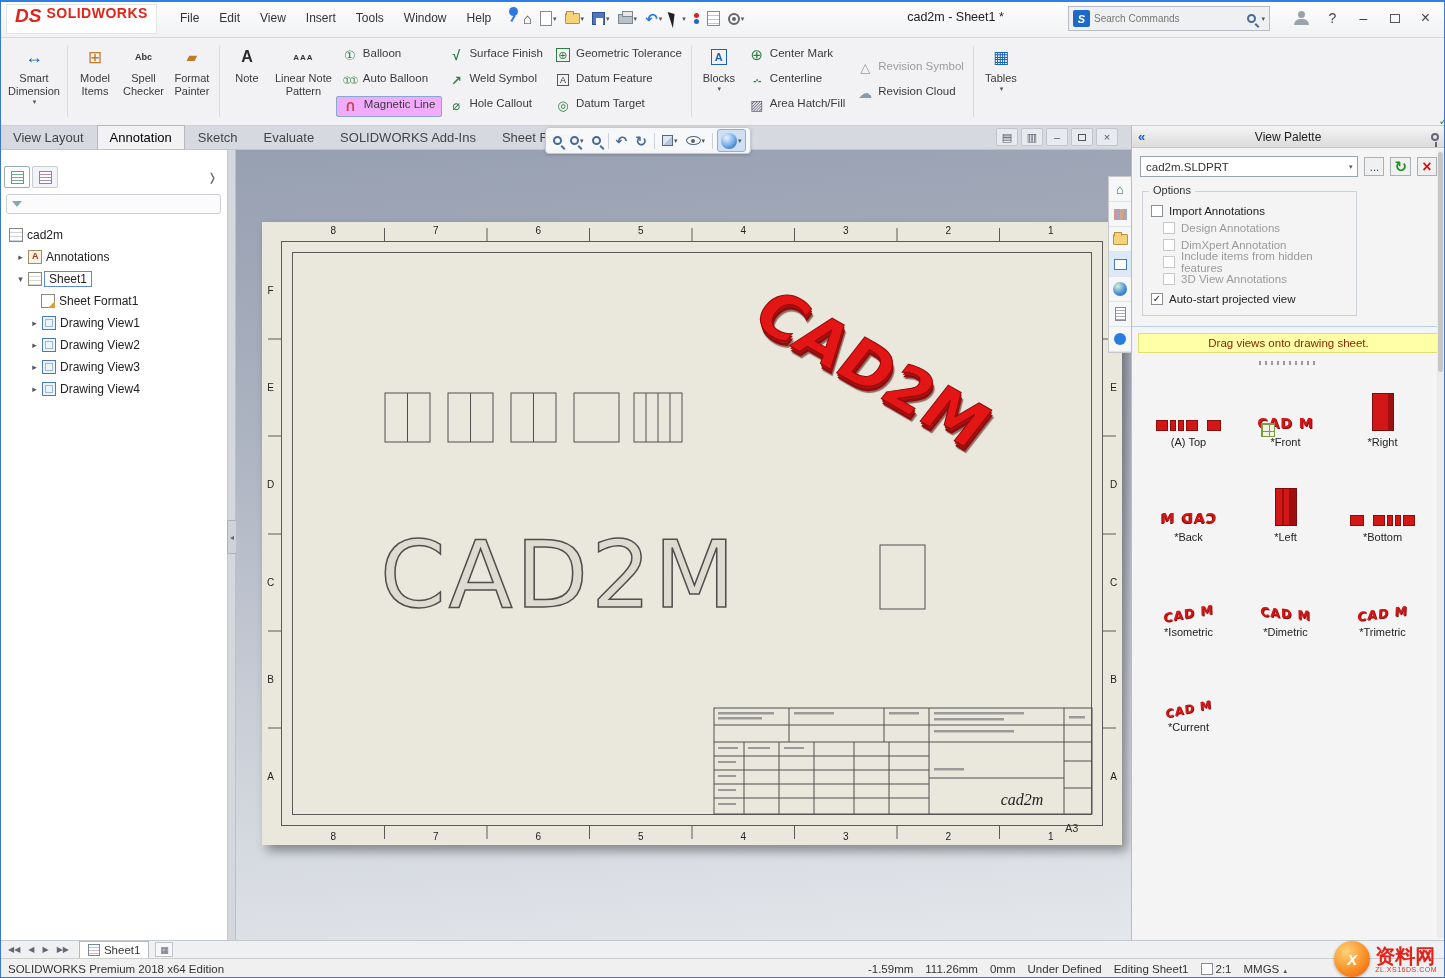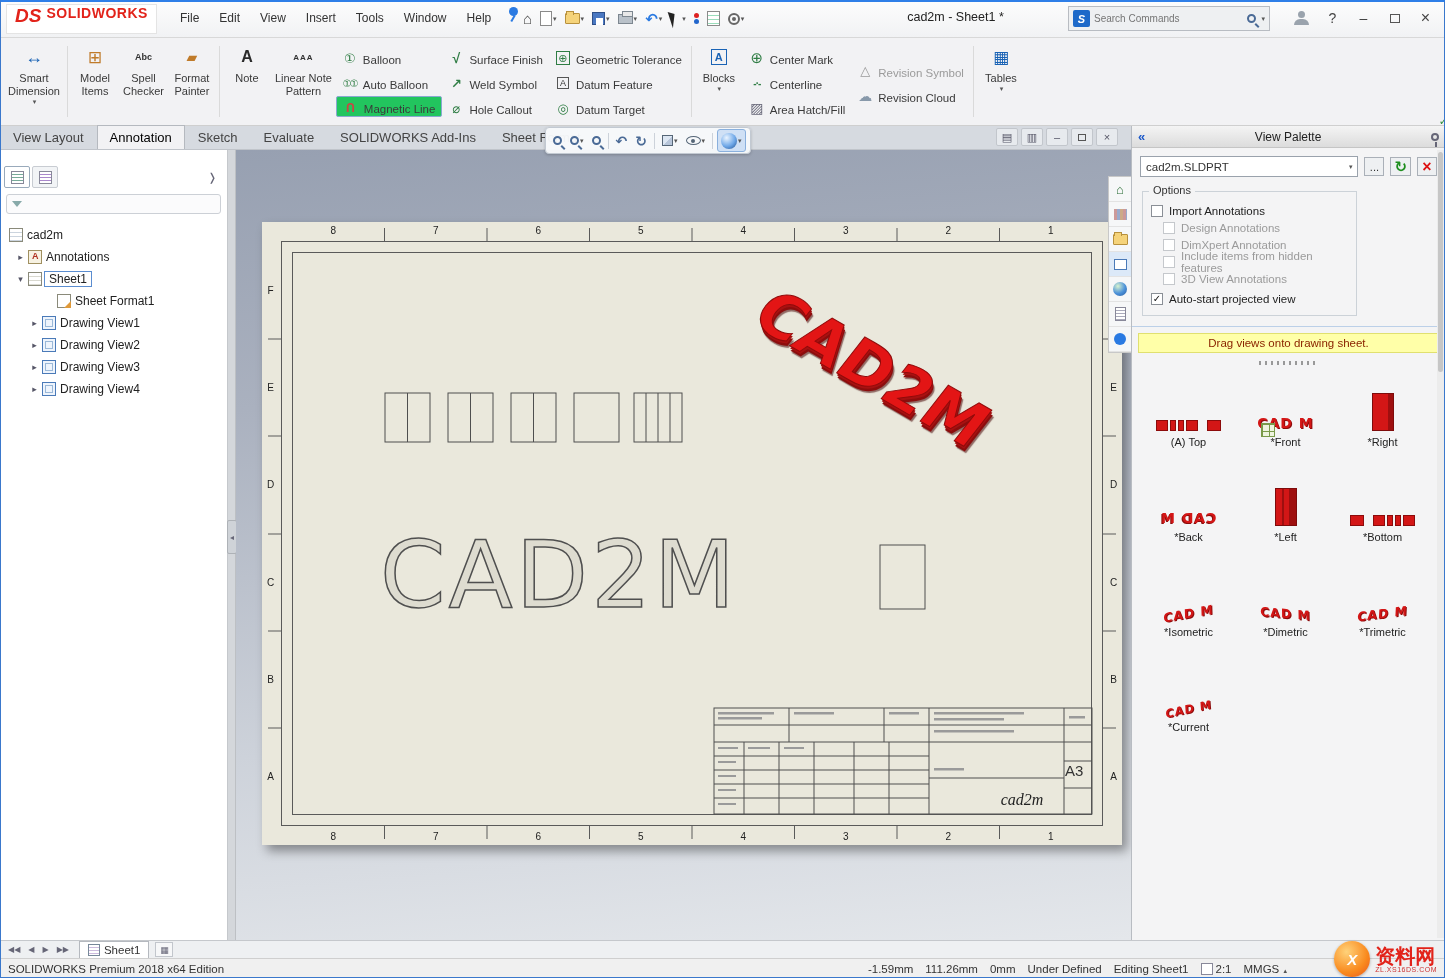--- a/index.html
+++ b/index.html
@@ -48,23 +48,23 @@
 .wbtn{width:27px;height:24px;display:flex;align-items:center;justify-content:center;color:#444;font-size:14px;border-radius:2px}
 .wrest{width:10px;height:9px;border:1.5px solid #555}
 
 
 #ribbon{position:absolute;left:0;top:38px;width:1445px;height:88px;background:#f2f2f4;border-bottom:1px solid #cfcfcf;display:flex;align-items:stretch;padding:2px 4px}
 .rsep{width:1px;background:#dadada;margin:6px 3px;flex:none}
 .rlarge{display:flex;flex-direction:column;align-items:center;justify-content:flex-start;padding:5px 4px 1px;min-width:48px;border-radius:2px}
 .ric{width:24px;height:24px;display:flex;align-items:center;justify-content:center;flex:none}
 .rlbl{font-size:11px;line-height:1.2;text-align:center;white-space:pre-line;color:#3a3a3a;margin-top:3px}
 .rcol{display:flex;flex-direction:column;justify-content:center;gap:4px;padding:2px 0}
-.rsmall{display:flex;align-items:flex-end;gap:5px;padding:1px 6px;height:21px;font-size:11.5px;color:#3a3a3a;white-space:nowrap;border-radius:2px}
+.rsmall{display:flex;align-items:flex-start;gap:5px;padding:1px 6px;height:21px;font-size:11.5px;color:#3a3a3a;white-space:nowrap;border-radius:2px}
 .sic{width:16px;height:16px;display:flex;align-items:center;justify-content:center;flex:none;position:relative}
-.rsmall.active{border:1px solid #89a8d0;background:#22c55e}
+.rsmall.active{border:1px solid #89a8d0;background:#f0abfc}
 .rsmall.disabled{color:#9b9b9b}
 .ic-smartdim::before{content:"↔";font-size:18px;color:#1a63b5;font-weight:bold}
 .ic-model::before{content:"⊞";font-size:17px;color:#c07b2a}
 .ic-spell::before{content:"Abc";font-size:9px;color:#333;font-weight:bold}
 .ic-spell::after{content:"✓";color:#2f8d3a;position:absolute;right:-3px;bottom:-3px;font-size:11px;font-weight:bold}
 .ic-fmt::before{content:"▰";color:#c07b2a;font-size:14px}
 .ic-note::before{content:"A";font-size:16px;font-weight:bold;color:#2a2a2a}
 .ic-linear::before{content:"AAA";font-size:8px;letter-spacing:1px;color:#333;font-weight:bold}
 .ic-balloon::before{content:"①";font-size:13px;color:#2f7d44}
 .ic-autoballoon::before{content:"①①";font-size:10px;letter-spacing:-2px;color:#2f7d44}
@@ -133,21 +133,21 @@
 .zb span{flex:1;text-align:center}
 .zb-top{left:20px;right:20px;top:3px}
 .zb-bot{left:20px;right:20px;bottom:3px}
 .zb-l{top:20px;bottom:20px;left:1px;width:15px;flex-direction:column}
 .zb-l span,.zb-r span{flex:1;display:flex;align-items:center;justify-content:center}
 .zb-r{top:20px;bottom:20px;right:1px;width:15px;flex-direction:column}
 #outline-text{position:absolute;left:118px;top:300px;font-family:"DejaVu Sans",sans-serif;font-size:92px;font-weight:500;letter-spacing:3px;color:rgba(0,0,0,.05);-webkit-text-stroke:1.5px #4f4f4f;transform:scaleX(1.02);transform-origin:left}
 #redlogo{position:absolute;left:495px;top:52px;width:290px;height:220px}
 #redlogo .txt{position:absolute;left:28px;top:2px;font-size:62px;font-weight:800;font-family:"DejaVu Sans",sans-serif;color:#e31515;letter-spacing:1px;transform:rotate(30deg) skewX(-8deg);transform-origin:left top;-webkit-text-stroke:1px #8f0a0a;text-shadow:2px 2px 0 #a81111,4px 4px 0 #8c0d0d,6px 5px 1px rgba(70,0,0,.55)}
 #tb-name{position:absolute;left:700px;top:569px;width:120px;text-align:center;font-family:"Liberation Serif",serif;font-style:italic;font-size:16px;color:#222}
-#tb-size{position:absolute;left:803px;top:540px;font-size:15px;color:#333}
+#tb-size{position:absolute;left:803px;top:600px;font-size:11px;color:#333}
 
 
 #taskstrip{position:absolute;left:1108px;top:176px;width:23px;background:#f6f7f8;border:1px solid #c8c8c8;border-right:none;display:flex;flex-direction:column;z-index:40}
 .tp{height:25px;display:flex;align-items:center;justify-content:center;border-bottom:1px solid #e3e3e3}
 .tp.active{background:#dce9f8}
 .tp-home{font-size:13px;color:#2a6e35}
 .tp-lib{width:13px;height:11px;background:repeating-linear-gradient(90deg,#c99 0 3px,#9ac 3px 6px,#ca8 6px 9px)}
 .tp-view{width:13px;height:11px;border:1px solid #4a7ab8;background:#fff}
 .tp-ball{width:14px;height:14px;border-radius:50%;background:radial-gradient(circle at 35% 30%,#d6f2cf,#4a90d9 55%,#2a5c9c)}
 .tp-doc{width:11px;height:14px;background:repeating-linear-gradient(#fff 0 2px,#aab 2px 3px);border:1px solid #889}
@@ -476,21 +476,21 @@
     <div class="trow" style="padding-left:14px">
       <span class="tw">▸</span>
       <span class="ti ti-annot"></span>
       <span>Annotations</span>
     </div>
     <div class="trow" style="padding-left:14px">
       <span class="tw">▾</span>
       <span class="ti ti-sheet"></span>
       <span class="selbox">Sheet1</span>
     </div>
-    <div class="trow" style="padding-left:56px">
+    <div class="trow" style="padding-left:40px">
       <span class="ti ti-format"></span>
       <span>Sheet Format1</span>
     </div>
     <div class="trow" style="padding-left:28px">
       <span class="tw">▸</span>
       <span class="ti ti-view"></span>
       <span>Drawing View1</span>
     </div>
     <div class="trow" style="padding-left:28px">
       <span class="tw">▸</span>

